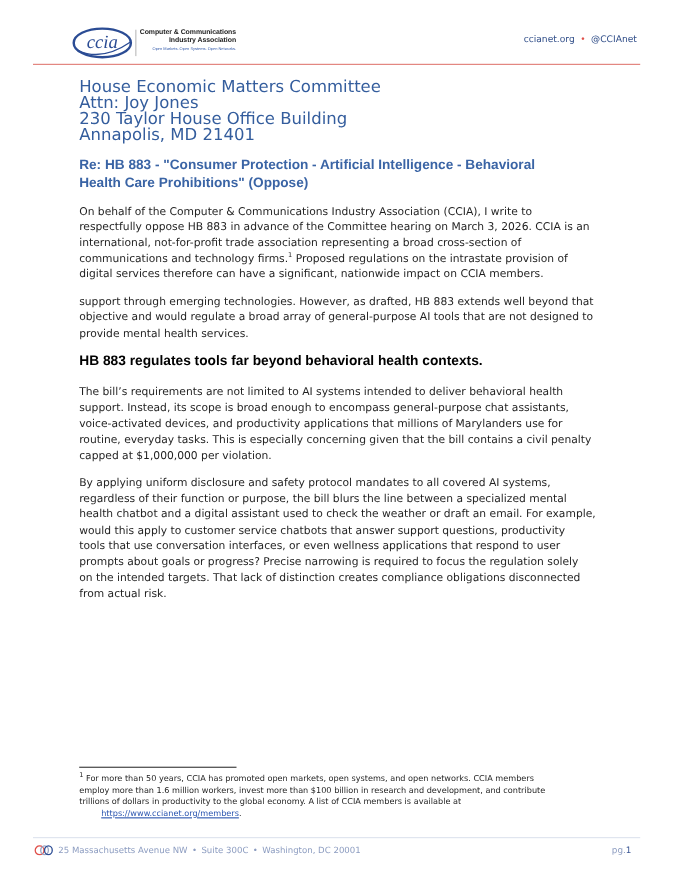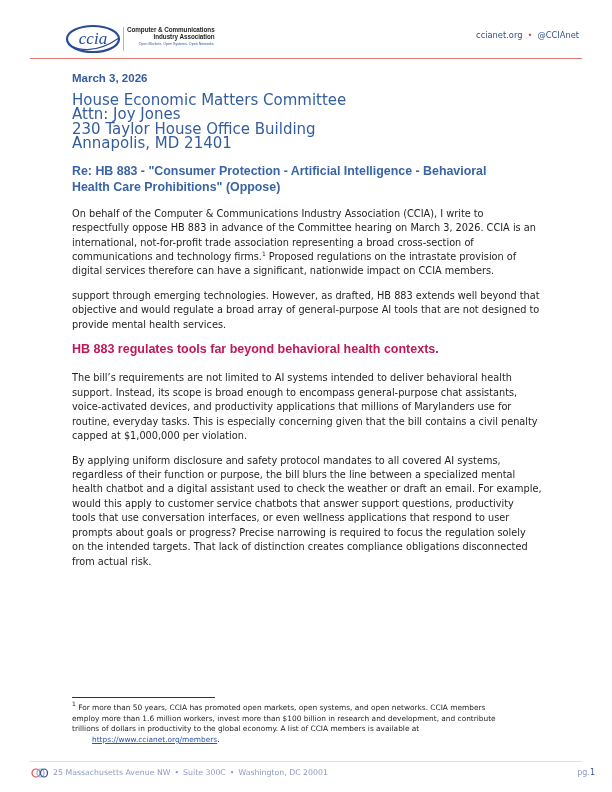--- a/index.html
+++ b/index.html
@@ -20,32 +20,32 @@
     .header-rule { position: absolute; left: 30px; top: 58px; width: 552px; height: 1px; background: #e07a74; }
 
     .content { position: absolute; left: 72px; top: 72px; width: 476px; }
     .date { font-family: "Liberation Sans", sans-serif; font-weight: bold; font-size: 11.5px; color: #345d9d; margin: 0 0 9px 0; }
     .address { font-size: 15px; line-height: 14.4px; color: #345d9d; margin-bottom: 12px; }
     .address div { white-space: nowrap; }
     .re { font-family: "Liberation Sans", sans-serif; font-weight: bold; font-size: 12.4px; line-height: 16px; color: #3a64a5; margin: 0 0 12px 0; }
     p { margin: 0; font-size: 9.75px; line-height: 14.45px; color: #1f1f1f; white-space: nowrap; }
     .para { margin-bottom: 10px; }
     sup { font-size: 6px; line-height: 0; vertical-align: 4px; }
-    .h2 { font-family: "Liberation Sans", sans-serif; font-weight: bold; font-size: 12.5px; color: #be185d; margin: 6px 0 15px 0; }
+    .h2 { font-family: "Liberation Sans", sans-serif; font-weight: bold; font-size: 12.5px; color: #000000; margin: 6px 0 15px 0; }
 
     .fn-rule { position: absolute; left: 72px; top: 697px; width: 143px; height: 1px; background: #333; }
     .footnote { position: absolute; left: 72px; top: 703px; width: 480px; font-size: 7.4px; line-height: 10.6px; color: #1f1f1f; }
     .footnote div { white-space: nowrap; }
     .footnote a { color: #2a55b0; text-decoration: underline; padding-left: 20px; }
 
     .footer-rule { position: absolute; left: 30px; top: 761px; width: 552px; height: 1px; background: #dde3ee; }
     .footer-icon { position: absolute; left: 31px; top: 768px; }
     .footer-addr { position: absolute; left: 53px; top: 768px; font-size: 7.8px; color: #8c9cc0; white-space: nowrap; }
     .footer-addr .sep { margin: 0 4px; }
-    .pg { position: absolute; right: 17px; top: 768px; font-size: 8px; color: #8c9cc0; }
+    .pg { position: absolute; right: 38px; top: 768px; font-size: 8px; color: #8c9cc0; }
     .pg .num { color: #3a5694; }
   </style>
 </head>
 <body>
 
 <div class="header">
   <div class="logo">
     <svg class="logo-mark" width="56" height="30" viewBox="0 0 56 30">
       <ellipse cx="28" cy="15" rx="26" ry="13" fill="none" stroke="#2b4c94" stroke-width="2.2"></ellipse>
       <path d="M6 22 Q28 32 54 14" fill="none" stroke="#2b4c94" stroke-width="1.2"></path>
@@ -58,21 +58,20 @@
       <div class="logo-tag">Open Markets. Open Systems. Open Networks.</div>
     </div>
   </div>
   <div class="header-links">
     <span>ccianet.org</span><span class="dot">•</span><span>@CCIAnet</span>
   </div>
   <div class="header-rule"></div>
 </div>
 
 <div class="content">
-  <div class="date">March 3, 2026</div>
   <div class="address">
     <div>House Economic Matters Committee</div>
     <div>Attn: Joy Jones</div>
     <div>230 Taylor House Office Building</div>
     <div>Annapolis, MD 21401</div>
   </div>
   <div class="re">
     <div>Re: HB 883 - "Consumer Protection - Artificial Intelligence - Behavioral</div>
     <div>Health Care Prohibitions" (Oppose)</div>
   </div>

